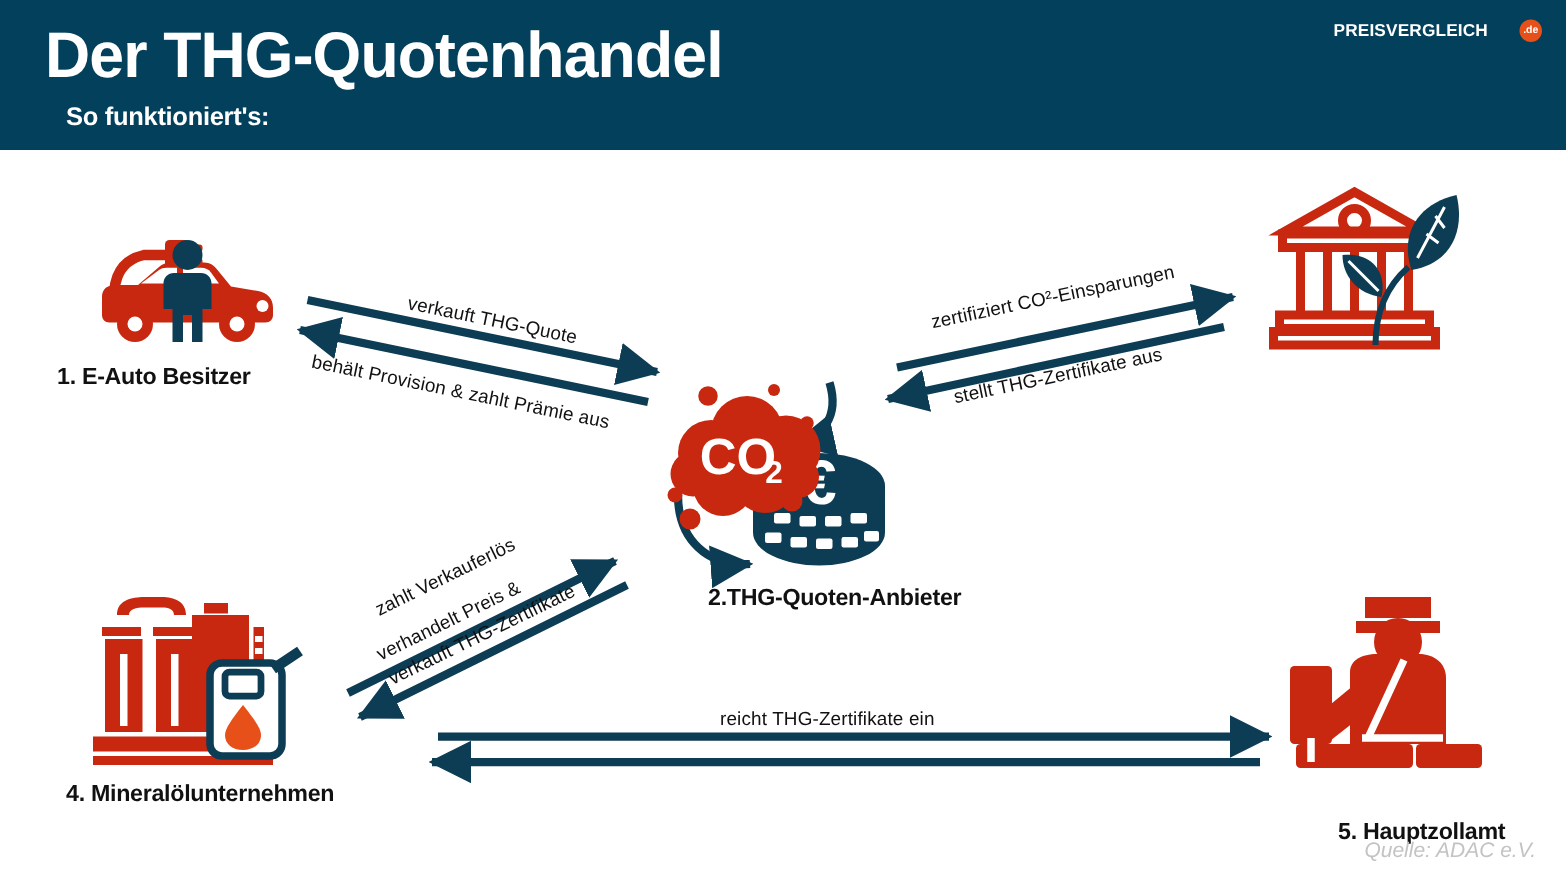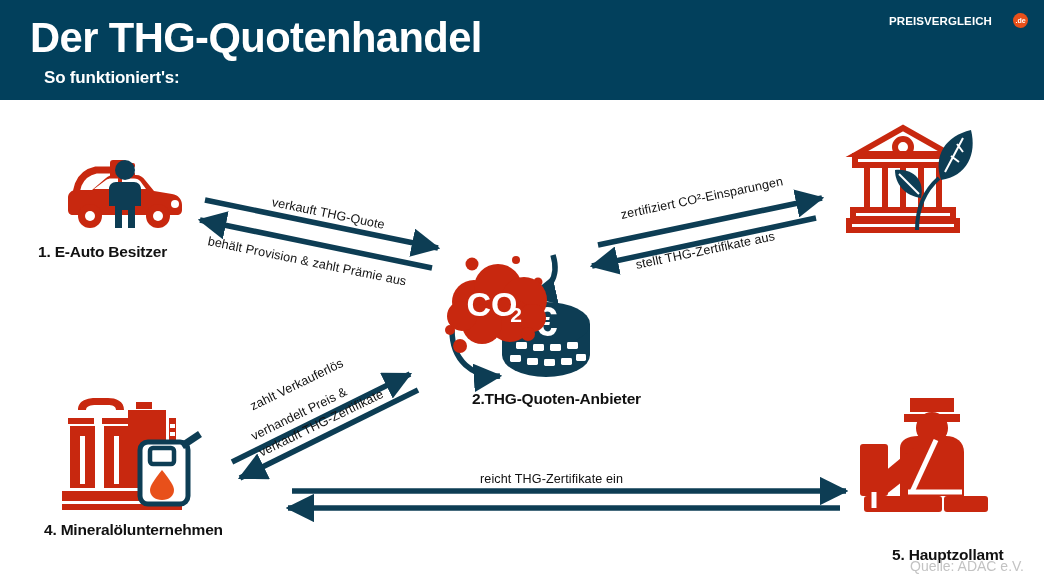--- a/index.html
+++ b/index.html
@@ -69,21 +69,21 @@
     position:absolute;
     color:#111111;
     font-size:12.6px;
     white-space:nowrap;
     letter-spacing:0.1px;
   }
   .arrow-label.two-line{white-space:normal;line-height:1.45;}
 
   .source{
     position:absolute;right:20px;top:558px;
-    color:#c3c3c3;font-size:14px;
+    color:#c3c3c3;font-size:14px;font-style:italic;
   }
 
   svg{position:absolute;left:0;top:0;overflow:visible;}
   .icon-svg{position:absolute;}
 </style>
 </head>
 <body>
 
 <div id="stage">
 

